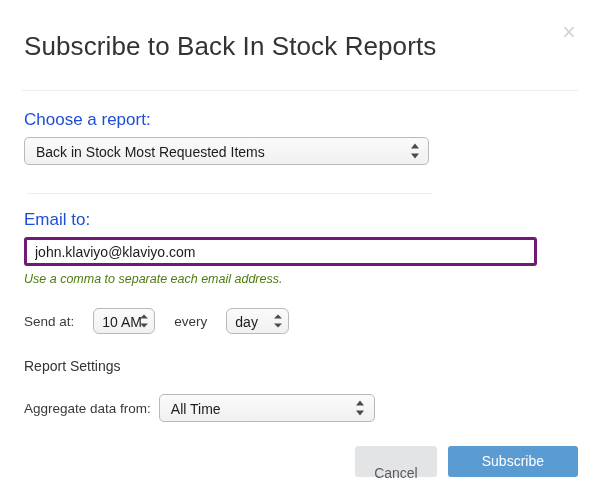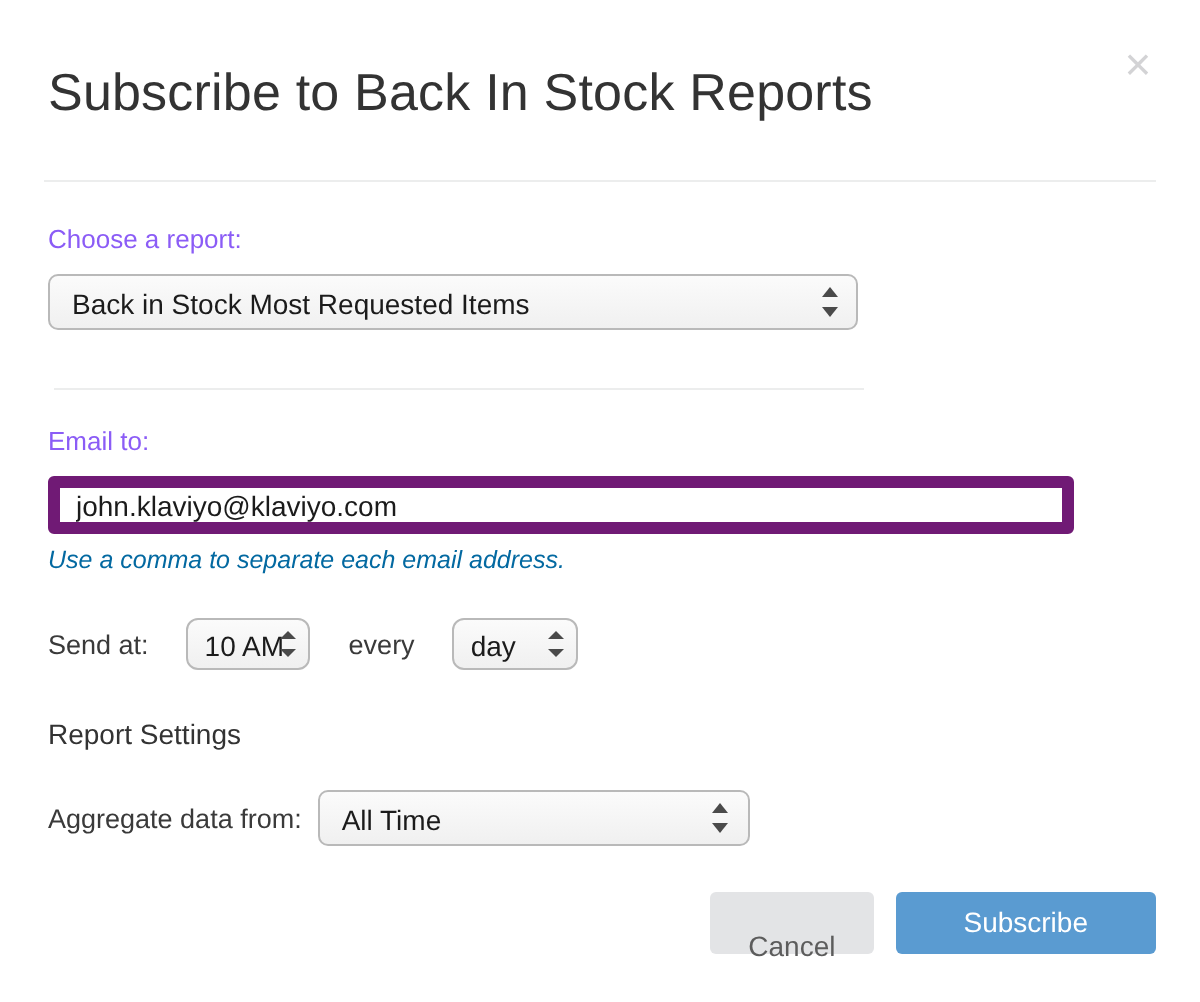--- a/index.html
+++ b/index.html
@@ -67,22 +67,22 @@
     margin: 0 0 0 27px;
     width: 405px;
   }
 
   
   .modal-body {
     padding: 0 24px;
   }
 
   .field-label {
-    font-size: 13px;
-    color: #8b5cf6;
+    font-size: 17px;
+    color: #1d4ed8;
     line-height: 18px;
     display: block;
   }
 
   
   .sel {
     position: relative;
     display: inline-block;
     box-sizing: border-box;
     background: linear-gradient(to bottom, #fbfbfb 0%, #f0f0f0 100%);
@@ -130,34 +130,34 @@
   .sel-report .sel-text { padding: 7px 28px 0 11px; }
   .sel-report .stepper  { right: 9px; }
 
   
   .text-input {
     box-sizing: border-box;
     width: 513px;
     height: 29px;
     margin-top: 8px;
     padding: 0 8px;
-    border: 6px solid #701a75;
+    border: 3px solid #701a75;
     border-radius: 3px;
     background: #ffffff;
     font-family: "Liberation Sans", sans-serif;
     font-size: 14px;
     color: #1b1b1b;
     outline: none;
   }
   .help-text {
     display: block;
     margin-top: 5px;
     font-size: 12.5px;
     font-style: italic;
-    color: #0369a1;
+    color: #4d7c0f;
     line-height: 16px;
   }
 
   
   .sendat-row {
     display: flex;
     align-items: center;
     gap: 19px;
     margin-top: 21px;
   }

